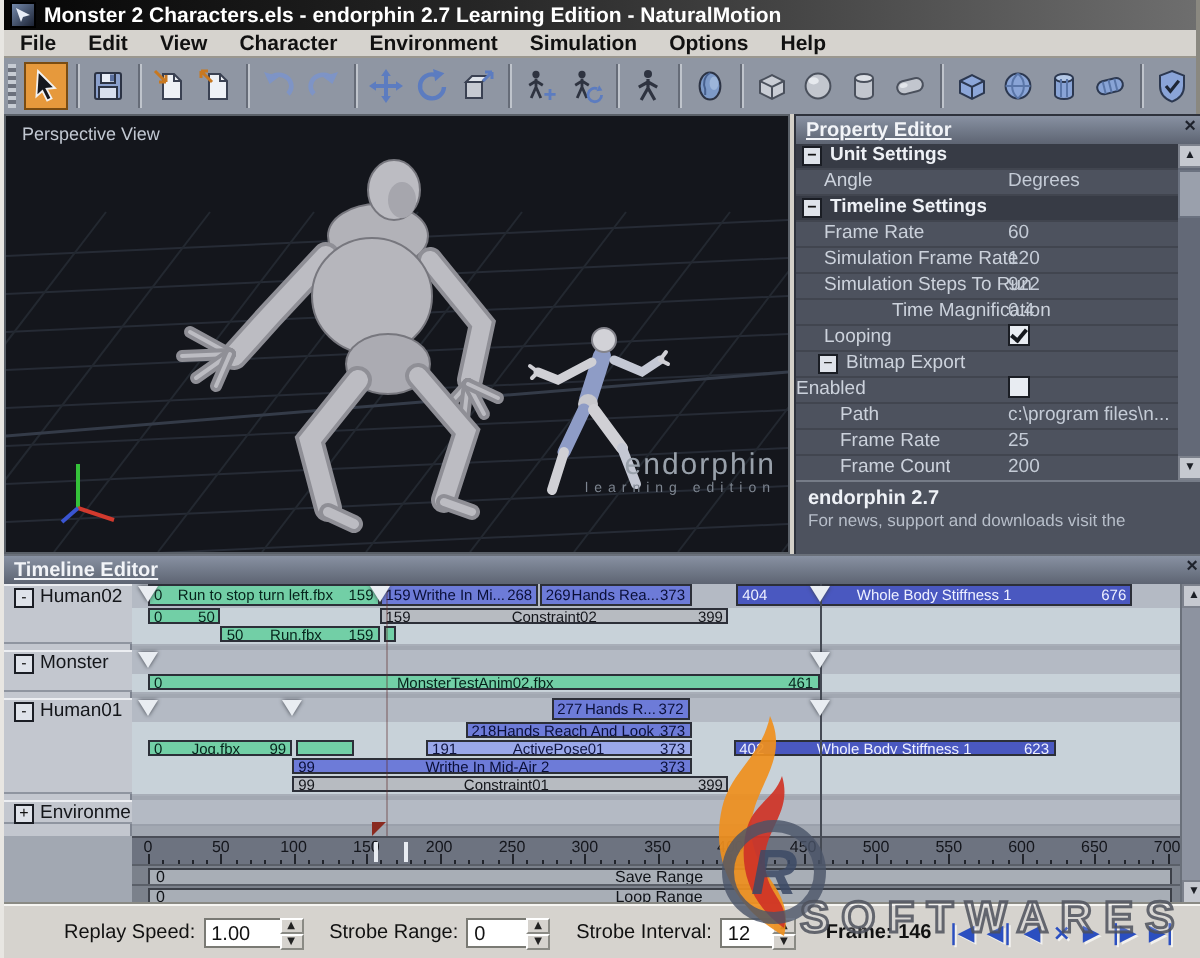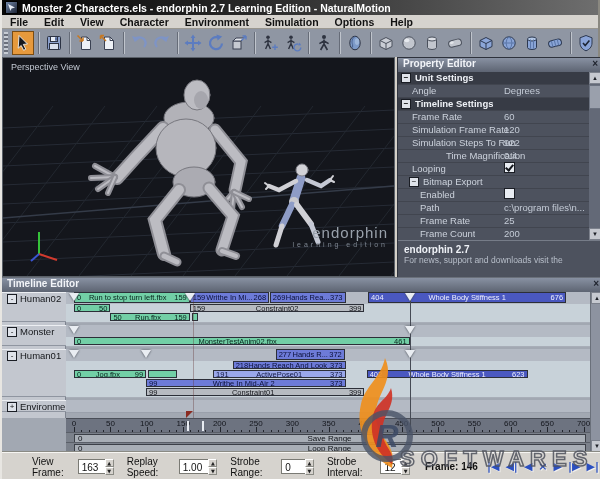--- a/index.html
+++ b/index.html
@@ -29,21 +29,21 @@
   #viewport{position:relative;width:393px;height:220px;background:#14161c;border:1px solid #5a6068;box-sizing:border-box;}
   #vp-label{position:absolute;left:8px;top:4px;font-size:9px;color:#c2c8d2;}
   #vp-watermark{position:absolute;right:6px;top:166px;text-align:right;pointer-events:none;}
   #vp-watermark .wm1{font-size:15px;color:#99a1ab;letter-spacing:1px;}
   #vp-watermark .wm2{font-size:7px;color:#7d8590;letter-spacing:3px;}
   #splitter{width:2px;height:220px;background:#d4d0c8;}
   
   #proppanel{position:relative;width:205px;height:220px;background:#4d525e;border:1px solid #2e323c;box-sizing:border-box;}
   .panel-header{position:absolute;left:0;top:0;width:100%;height:14px;
     background:linear-gradient(180deg,#8891a2,#5d6472);color:#f2f4f8;font-size:10px;font-weight:bold;
-    display:flex;align-items:flex-start;padding-left:5px;box-sizing:border-box;}
+    display:flex;align-items:center;padding-left:5px;box-sizing:border-box;text-decoration:underline;}
   .panel-close{position:absolute;right:3px;top:0px;font-size:10px;font-weight:bold;color:#1e222c;cursor:default;}
   #prop-rows{position:absolute;left:0;top:14px;right:12px;height:168px;overflow:hidden;}
   .prow{position:relative;height:12px;line-height:12px;font-size:9.5px;color:#ccd2dc;
     border-bottom:1px solid #41454f;background:#4d525e;display:flex;align-items:center;}
   .prow.psec{background:#373b45;color:#eef1f6;font-weight:bold;}
   .prow .pname{white-space:nowrap;overflow:hidden;}
   .prow .pval{position:absolute;left:106px;white-space:nowrap;overflow:hidden;color:#c4cbd6;}
   .expbox{width:8px;height:8px;background:#dfe3ea;border:1px solid #1a1d24;color:#111;
     font-size:8px;line-height:7px;text-align:center;margin:0 4px 0 3px;flex:none;}
   .checkbox{width:9px;height:9px;background:#e8ecf2;border:1px solid #1a1d24;position:relative;display:inline-block;}
@@ -419,21 +419,21 @@
           </div>
           <div class="prow">
             <span class="pname" style="padding-left: 14px;">Looping</span>
             <span class="pval"><span class="checkbox checked"></span></span>
           </div>
           <div class="prow" style="padding-left: 8px;">
             <span class="expbox">−</span>
             <span class="pname">Bitmap Export</span>
           </div>
           <div class="prow">
-            <span class="pname" style="padding-left: 22px;">Enabled</span>
+            <span class="pname" style="">Enabled</span>
             <span class="pval"><span class="checkbox"></span></span>
           </div>
           <div class="prow">
             <span class="pname" style="padding-left: 22px;">Path</span>
             <span class="pval">c:\program files\n...</span>
           </div>
           <div class="prow">
             <span class="pname" style="padding-left: 22px;">Frame Rate</span>
             <span class="pval">25</span>
           </div>
@@ -699,28 +699,20 @@
           </div>
         </div>
       </div>
     <div id="tl-scroll">
       <span class="sbtn" style="top:0">▲</span>
       <span class="sbtn" style="bottom:0">▼</span>
     </div>
     <div id="controls">
       <span id="frame-fields" style="display:flex;align-items:center;">
           <span class="cfield">
-            <span class="clabel">View Frame:</span>
-            <span class="cinput" style="width:34px">163</span>
-            <span class="cspin">
-              <span>▲</span>
-              <span>▼</span>
-            </span>
-          </span>
-          <span class="cfield">
             <span class="clabel">Replay Speed:</span>
             <span class="cinput" style="width:38px">1.00</span>
             <span class="cspin">
               <span>▲</span>
               <span>▼</span>
             </span>
           </span>
           <span class="cfield">
             <span class="clabel">Strobe Range:</span>
             <span class="cinput" style="width:30px">0</span>

